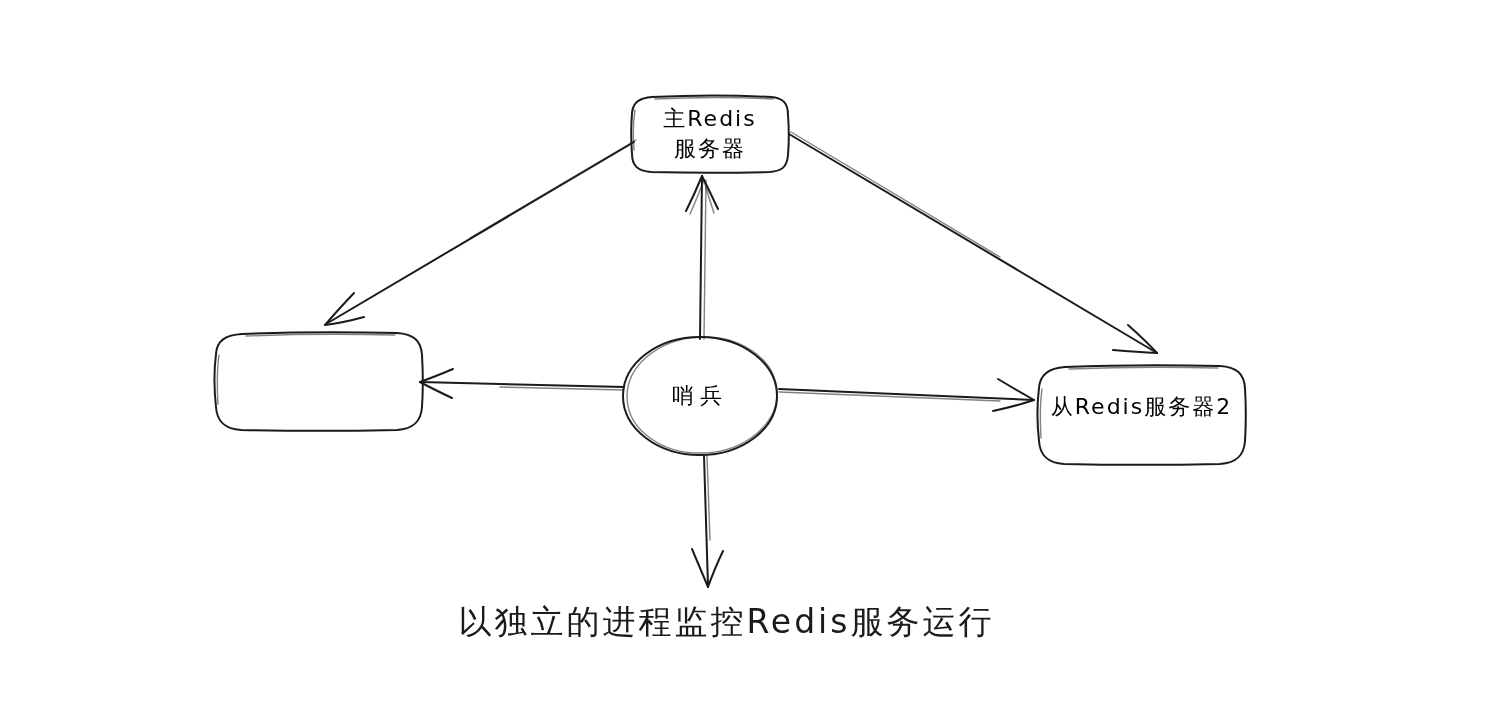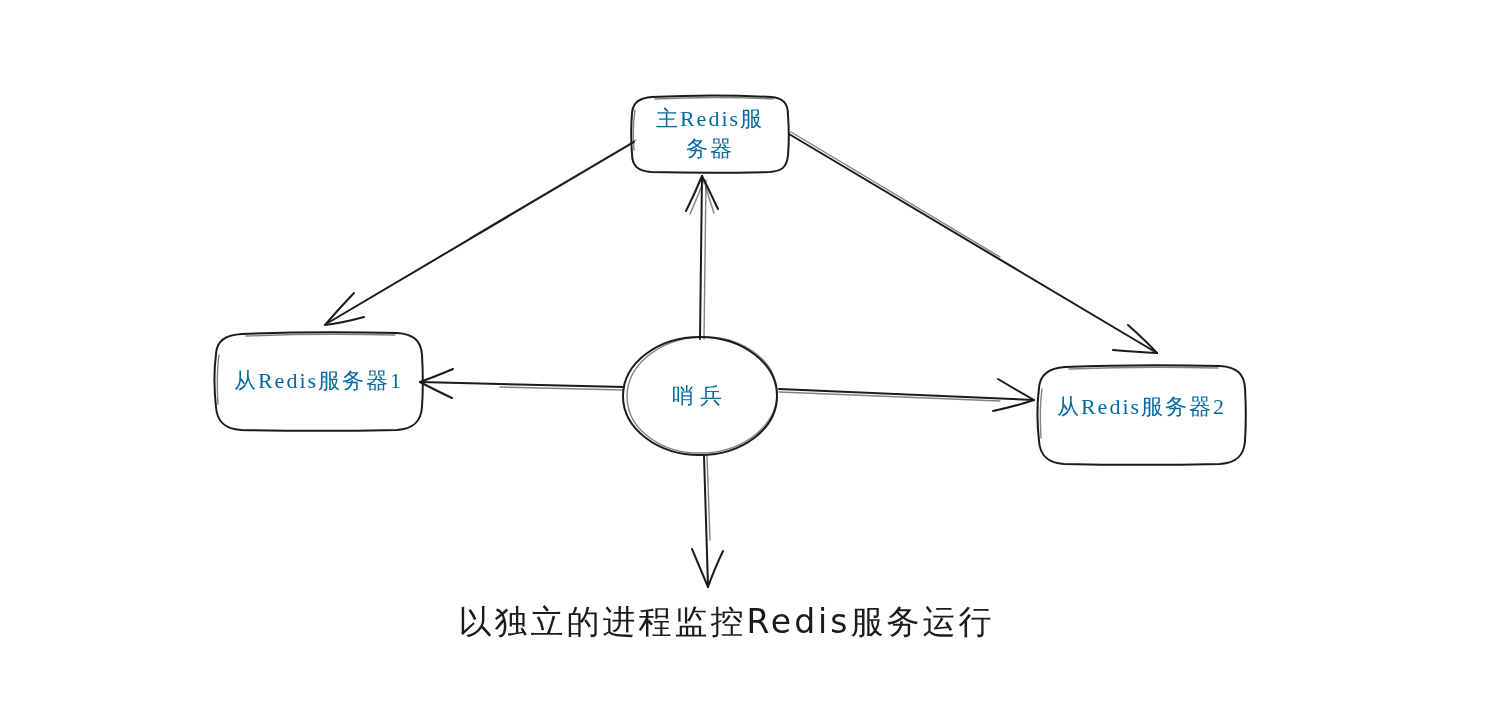--- a/index.html
+++ b/index.html
@@ -23,25 +23,24 @@
     top: 0;
     width: 1485px;
     height: 713px;
   }
   .node-label {
     position: absolute;
     display: flex;
     align-items: center;
     justify-content: center;
     text-align: center;
-    color: #0369a1;
+    color: #000000;
     font-size: 22px;
     letter-spacing: 2px;
     line-height: 30px;
-    font-family: Liberation Serif, serif;
   }
   .label-master {
     left: 632px; top: 96px; width: 156px; height: 76px;
   }
   .label-master .wrap-inner {
     width: 116px;
   }
   .label-slave1 {
     left: 215px; top: 332px; width: 207px; height: 98px;
   }
@@ -174,23 +173,20 @@
       <path class="stroke echo" d="M 707 456 L 710 540"></path>
       <path class="stroke" d="M 692 549 Q 700 568 708 587"></path>
       <path class="stroke" d="M 723 551 Q 714 570 708 587"></path>
     </g>
   </svg>
 
   <div class="node-label label-master">
     <div class="wrap-inner">主Redis服务器</div>
   </div>
 
-  <div class="node-label label-slave1">
-    <span>从Redis服务器1</span>
-  </div>
 
   <div class="node-label label-slave2">
     <span>从Redis服务器2</span>
   </div>
 
   <div class="node-label label-sentinel">
     <span>哨兵</span>
   </div>
 
   <div class="annotation">以独立的进程监控Redis服务运行</div>

